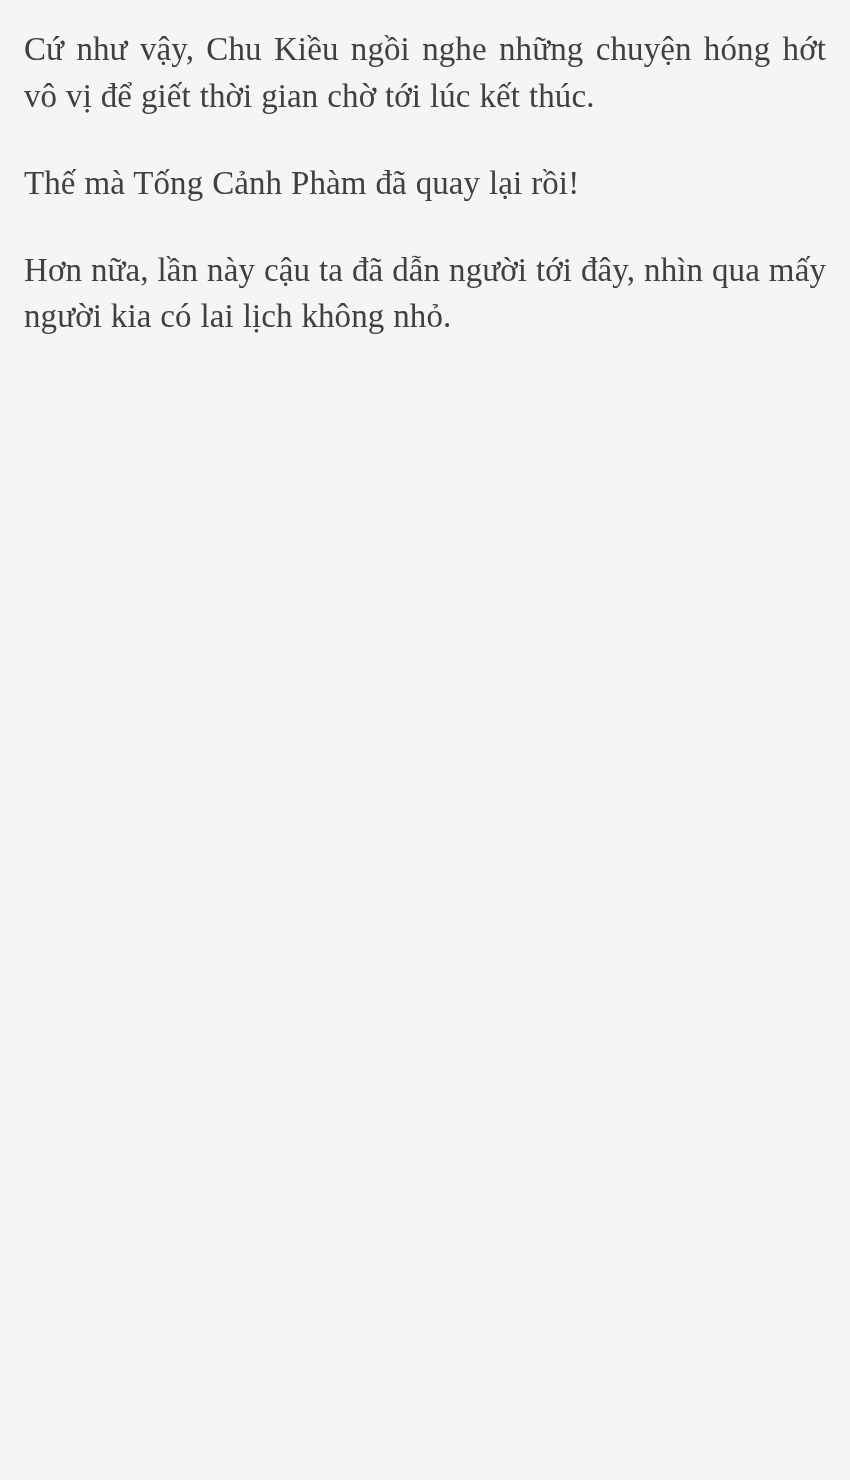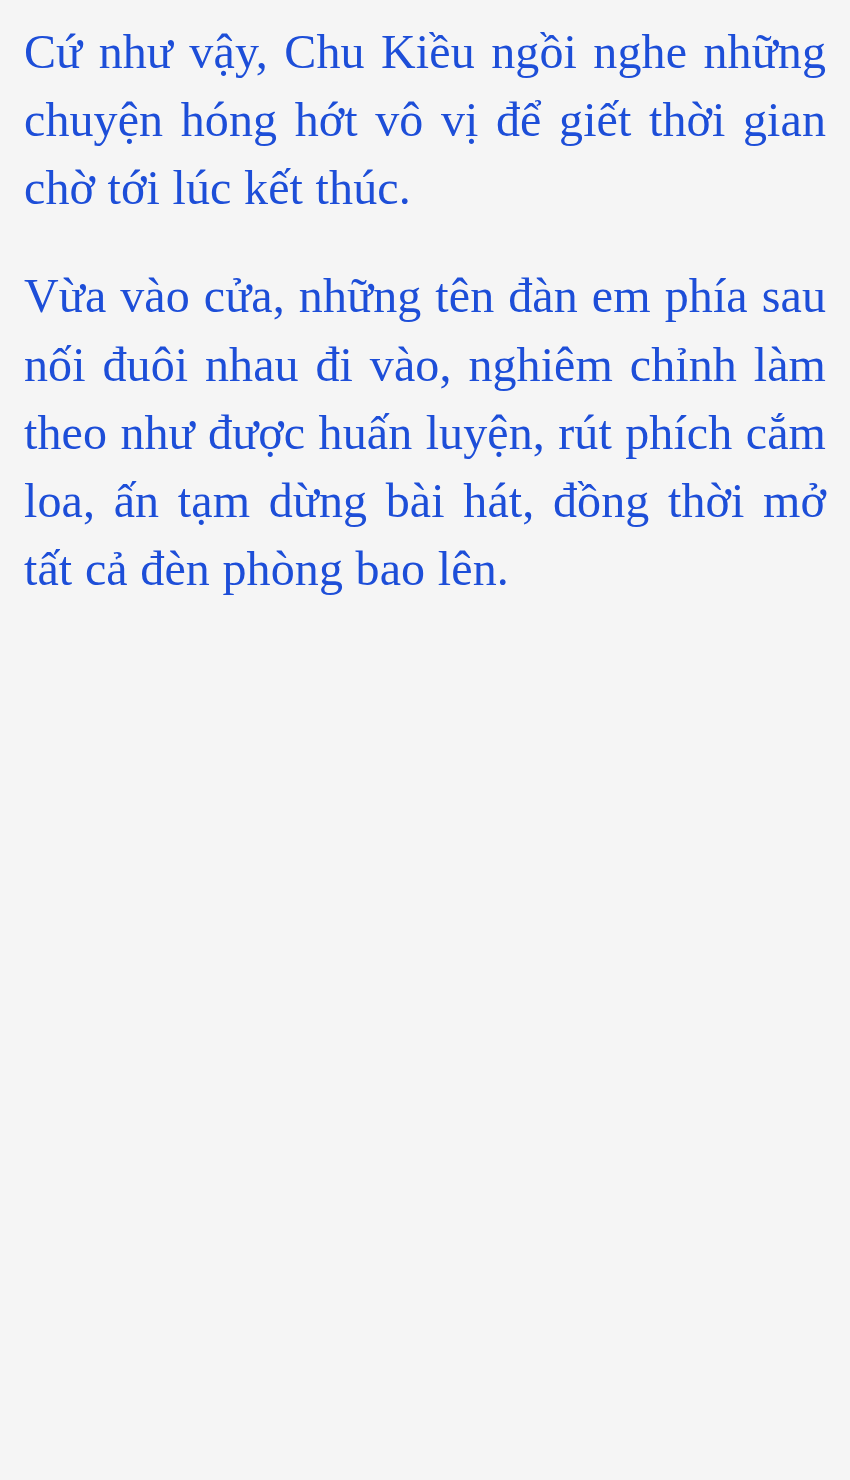--- a/index.html
+++ b/index.html
@@ -14,32 +14,33 @@
     color: #2b2b2b;
   }
   .reader {
     box-sizing: border-box;
     width: 850px;
     min-height: 1480px;
     padding: 18px 24px 20px 24px;
     background: #f5f5f5;
   }
   .para {
-    margin: 0 0 40px 0;
-    font-size: 48px;
+    margin: 8px 0 40px 0;
+    font-size: 33px;
     line-height: 1.42;
     text-align: justify;
     text-justify: inter-word;
     letter-spacing: 0.1px;
-    color: #1d4ed8;
+    color: #404040;
     word-spacing: 0.5px;
   }
   .para:last-child {
     margin-bottom: 0;
   }
 </style>
 </head>
 <body>
 
 <div class="reader">
   <p class="para">Cứ như vậy, Chu Kiều ngồi nghe những chuyện hóng hớt vô vị để giết thời gian chờ tới lúc kết thúc.</p>
-  <p class="para">Vừa vào cửa, những tên đàn em phía sau nối đuôi nhau đi vào, nghiêm chỉnh làm theo như được huấn luyện, rút phích cắm loa, ấn tạm dừng bài hát, đồng thời mở tất cả đèn phòng bao lên.</p>
+  <p class="para">Thế mà Tống Cảnh Phàm đã quay lại rồi!</p>
+  <p class="para">Hơn nữa, lần này cậu ta đã dẫn người tới đây, nhìn qua mấy người kia có lai lịch không nhỏ.</p>
 </div>
 
 </body></html>

